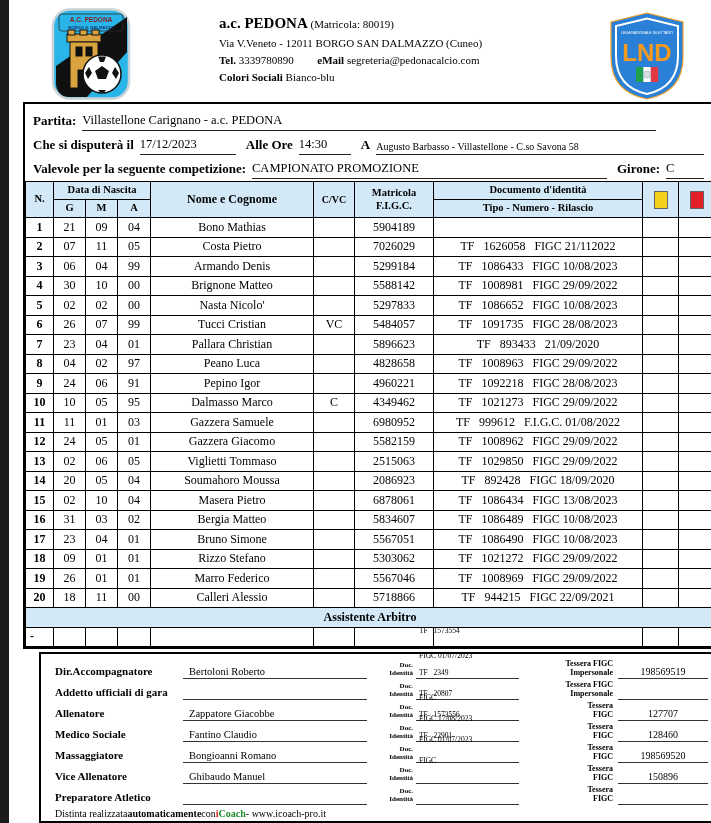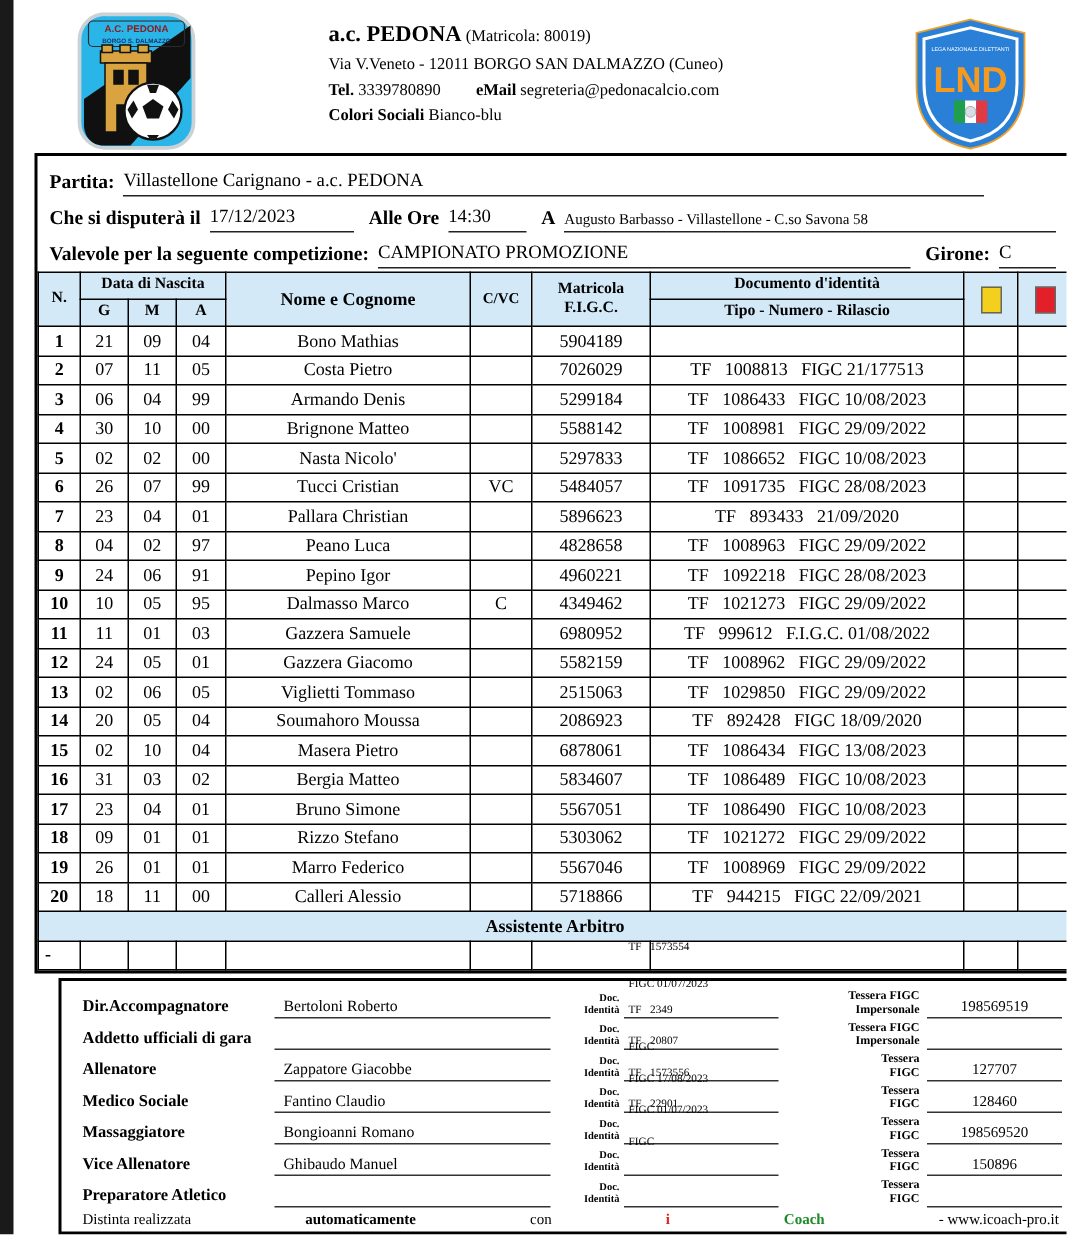--- a/index.html
+++ b/index.html
@@ -47,21 +47,21 @@
 
   
   .staff-box{box-sizing:border-box;margin:3px 0 0 30px;width:677px;border:2px solid #000;padding:4px 6px 0 14px;background:#fff;}
   .staff-row{display:flex;align-items:flex-end;height:21px;}
   .s-role{width:128px;font-weight:bold;font-size:11px;padding-bottom:2px;white-space:nowrap;}
   .s-name{width:178px;border-bottom:1.3px solid #333;font-size:10.5px;padding:0 0 1px 6px;white-space:nowrap;overflow:hidden;}
   .s-doclabel{width:46px;font-weight:bold;font-size:7px;text-align:right;line-height:1.12;padding:0 3px 1px 0;}
   .s-docval{flex:1;border-bottom:1.3px solid #333;font-size:7.5px;line-height:1.12;white-space:pre;padding:0 0 1px 3px;margin-right:14px;overflow:hidden;}
   .s-tlabel{width:80px;font-weight:bold;font-size:8px;text-align:right;line-height:1.12;padding:0 5px 1px 0;}
   .s-tval{width:90px;border-bottom:1.3px solid #333;text-align:center;font-size:10px;padding-bottom:1px;}
-  .staff-footer{display:flex;justify-content:space-between;font-size:10px;padding:3px 2px 2px 0;}
+  .staff-footer{display:flex;justify-content:flex-start;font-size:10px;padding:3px 2px 2px 0;}
   .ic-i{color:#e02424;font-weight:bold;}
   .ic-coach{color:#1c8a28;font-weight:bold;}
 </style>
 </head>
 <body>
 
 <div class="left-band"></div>
 <div class="page-inner">
 
   <div class="doc-header">
@@ -198,21 +198,21 @@
           </tr>
 
           <tr>
             <td class="c-n">2</td>
             <td>07</td>
             <td>11</td>
             <td>05</td>
             <td class="c-name">Costa Pietro</td>
             <td></td>
             <td class="c-matr">7026029</td>
-            <td class="c-doc">TF   1008813   FIGC 21/177513</td>
+            <td class="c-doc">TF   1626058   FIGC 21/112022</td>
             <td></td>
             <td></td>
           </tr>
 
           <tr>
             <td class="c-n">3</td>
             <td>06</td>
             <td>04</td>
             <td>99</td>
             <td class="c-name">Armando Denis</td>

